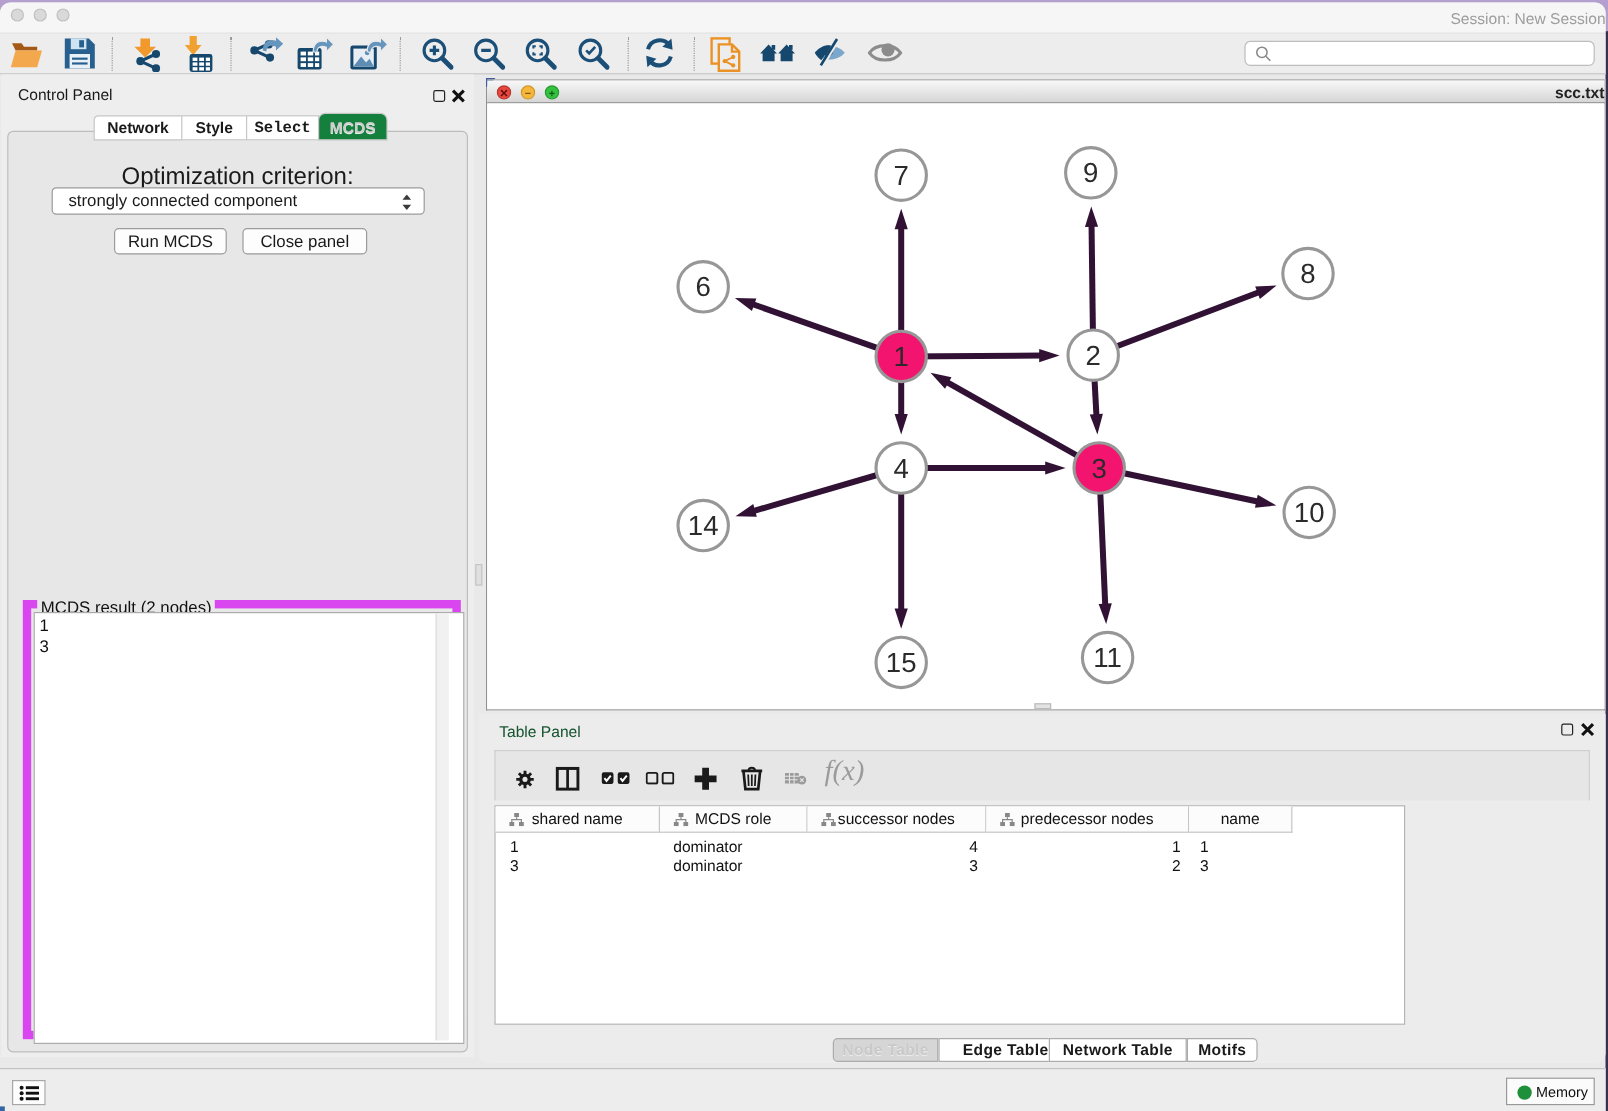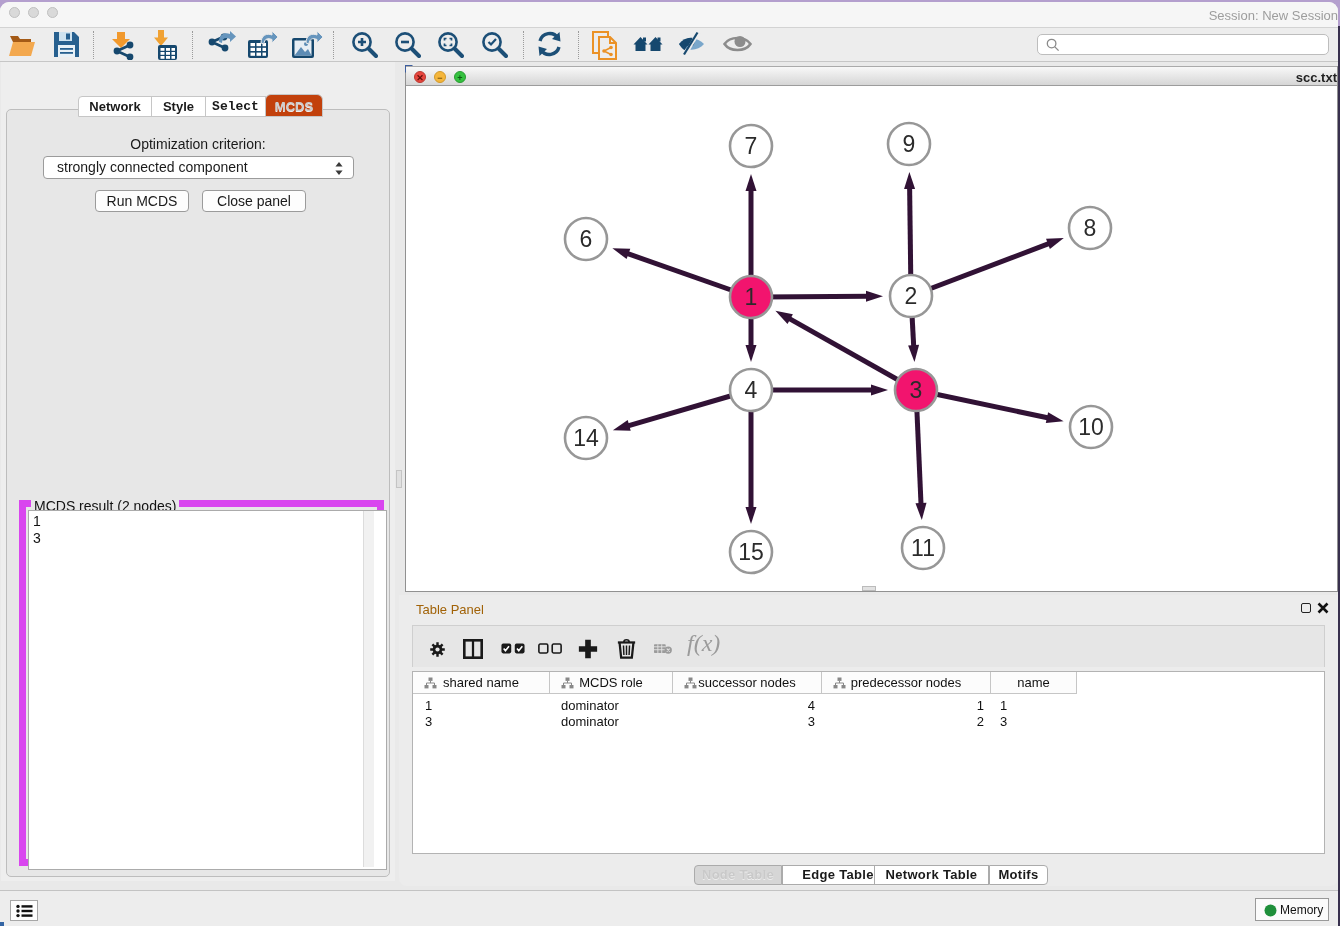--- a/index.html
+++ b/index.html
@@ -14,43 +14,43 @@
 #toolbar { position:absolute; left:0; top:28px; width:1338px; height:34px; background:#ededed; border-bottom:1px solid #c6c6c6; }
 .sep { position:absolute; top:3px; height:28px; width:0; border-left:1px dotted #9a9a9a; }
 .ticon { position:absolute; top:2px; }
 #searchbox { position:absolute; left:1037px; top:6px; width:292px; height:21px; background:#fff; border:1px solid #bdbdbd; border-radius:5px; }
 
 #cpanel { position:absolute; left:1px; top:62px; width:394px; height:819px; background:#eeeeee; }
 #cphead { position:absolute; left:0; top:0; width:100%; height:33px; }
 #cphead .t { position:absolute; left:14px; top:9px; font-size:13px; color:#1a1a1a; }
 .winbtn-sq { position:absolute; width:10px; height:10px; border:1.5px solid #222; border-radius:2px; }
 .tab { position:absolute; height:21px; background:#fff; border:1px solid #c6c6c6; font-size:13px; font-weight:700; color:#1a1a1a; text-align:center; line-height:19px; }
-.tab.sel { background:#c2410c; color:#cdcdcd; text-shadow:0 1px 0 #eee; border-radius:6px 6px 0 0; }
+.tab.sel { background:#15803d; color:#cdcdcd; text-shadow:0 1px 0 #eee; border-radius:6px 6px 0 0; }
 #cpbody { position:absolute; left:5px; top:47px; width:384px; height:768px; background:#e7e7e7; border:1px solid #bdbdbd; border-radius:5px; }
-#optlabel { position:absolute; left:0; top:74px; width:100%; text-align:center; font-size:14px; color:#1a1a1a; }
+#optlabel { position:absolute; left:0; top:74px; width:100%; text-align:center; font-size:20px; color:#1a1a1a; }
 #dropdown { position:absolute; left:42px; top:94px; width:311px; height:23px; background:#fff; border:1px solid #9b9b9b; border-radius:4px; font-size:14px; color:#1a1a1a; line-height:21px; padding-left:13px; }
 .btn { position:absolute; height:22px; background:#fdfdfd; border:1px solid #9b9b9b; border-radius:4px; font-size:14px; color:#1a1a1a; text-align:center; line-height:20px; }
 #fieldset { position:absolute; left:18px; top:438px; width:365px; height:366px; border:7px solid #d946ef; }
 #fieldset .legend { position:absolute; left:5px; top:-9px; background:#e7e7e7; padding:0 3px; font-size:14px; color:#111; }
 #fieldtext { position:absolute; left:2px; top:3px; width:359px; height:360px; background:#fff; border:1px solid #ababab; font-size:14px; color:#111; line-height:17px; padding:2px 0 0 4px; }
 #fieldscroll { position:absolute; right:3px; top:4px; width:11px; height:356px; background:#f1f1f1; border-left:1px solid #dcdcdc; }
 
 #netwin { position:absolute; left:405px; top:66px; width:933px; height:526px; border:1px solid #919191; border-top:none; background:#fff; }
 #nettitle { position:absolute; left:0; top:0; width:100%; height:20px; background:linear-gradient(#f8f8f8,#d6d6d6); border-top:1px solid #aaa; border-bottom:1px solid #9c9c9c; }
 .light { position:absolute; top:3.5px; width:12px; height:12px; border-radius:50%; text-align:center; font-size:9px; font-weight:bold; line-height:12px; }
 #nettitle .t { position:absolute; top:3px; width:100%; text-align:right; font-size:13px; font-weight:700; color:#222; }
 #netcanvas { position:absolute; left:0; top:21px; width:931px; height:504px; background:#fff; }
 #graph text { font-size:23px; fill:#2b2b2b; text-anchor:middle; font-family:"Liberation Sans",sans-serif; }
 #graph line { stroke:#311235; stroke-width:5; }
 #graph polygon { fill:#311235; }
 
 #tpanel { position:absolute; left:399px; top:595px; width:939px; height:291px; background:#ececec; border-radius:0 0 8px 8px; }
-#tphead .t { position:absolute; left:17px; top:7px; font-size:13px; color:#a16207;text-align:right; }
+#tphead .t { position:absolute; left:17px; top:7px; font-size:13px; color:#14532d;text-align:right; }
 #ttoolbar { position:absolute; left:13px; top:30px; width:913px; height:42px; background:#e6e6e6; border:1px solid #cfcfcf; border-bottom:none; }
-#ttable { position:absolute; left:13px; top:76px; width:913px; height:183px; background:#fff; border:1px solid #b3b3b3; }
+#ttable { position:absolute; left:13px; top:76px; width:759px; height:183px; background:#fff; border:1px solid #b3b3b3; }
 .hcell { position:absolute; top:0; height:22px; border-right:1px solid #c6c6c6; border-bottom:1px solid #c6c6c6; background:#fcfcfc; font-size:13px; color:#111; text-align:center; line-height:22px; }
 .trow { position:absolute; font-size:13px; color:#111; height:16px; line-height:16px; }
 .btab { position:absolute; top:0; height:20px; background:#fff; border:1px solid #ababab; font-size:13px; font-weight:700; letter-spacing:0.3px; color:#1a1a1a; text-align:center; line-height:18px; }
 .btab.sel { background:#d6d6d6; color:#c9c9c9; text-shadow:0 1px 0 #eee; border-radius:4px 0 0 4px; }
 
 #statusbar { position:absolute; left:0; top:890px; width:1338px; height:36px; background:#ededed; border-top:1px solid #c3c3c3; }
 #listbtn { position:absolute; left:10px; top:9px; width:28px; height:21px; background:#fdfdfd; border:1px solid #a7a7a7; }
 #membtn { position:absolute; left:1255px; top:7px; width:74px; height:23px; background:#fbfbfb; border:1px solid #999; font-size:12px; color:#111; }
 </style>
 </head>
@@ -187,20 +187,27 @@
     <circle cx="17" cy="11.5" r="5.5" fill="#8c8c8c"></circle>
   </svg>
   <div id="searchbox">
     <svg width="14" height="14" style="position:absolute; left:8px; top:3px;" viewBox="0 0 15 15">
       <circle cx="6" cy="6" r="4.6" fill="none" stroke="#8a8a8a" stroke-width="1.4"></circle>
       <path d="M9.5 9.5 L13.5 13.5" stroke="#8a8a8a" stroke-width="1.4"></path>
     </svg>
   </div>
 </div>
 <div id="cpanel">
+  <div id="cphead">
+    <div class="t">Control Panel</div>
+    <div class="winbtn-sq" style="left:360px; top:13px;"></div>
+    <svg style="position:absolute;left:375px;top:12px;" width="12" height="12" viewBox="0 0 12 12">
+        <path d="M1.5 1.5 L10.5 10.5 M10.5 1.5 L1.5 10.5" stroke="#111" stroke-width="2.6"></path>
+      </svg>
+  </div>
   <div id="cpbody"></div>
   <div class="tab" style="left:77px; top:34px; width:74px; border-radius:4px 0 0 0;">Network</div>
   <div class="tab" style="left:150px; top:34px; width:55px;">Style</div>
   <div class="tab" style="left:204px; top:34px; width:61px;font-family:Liberation Mono, monospace;">Select</div>
   <div class="tab sel" style="left:264px; top:32px; width:58px; height:23px; line-height:23px;">MCDS</div>
   <div id="optlabel">Optimization criterion:</div>
   <div id="dropdown">strongly connected component
     <svg width="8" height="13" style="position:absolute; right:10px; top:5px;" viewBox="0 0 8 13">
       <polygon points="4,0 7.6,4.4 0.4,4.4" fill="#3a3a3a"></polygon>
         <polygon points="4,13 7.6,8.6 0.4,8.6" fill="#3a3a3a"></polygon>

